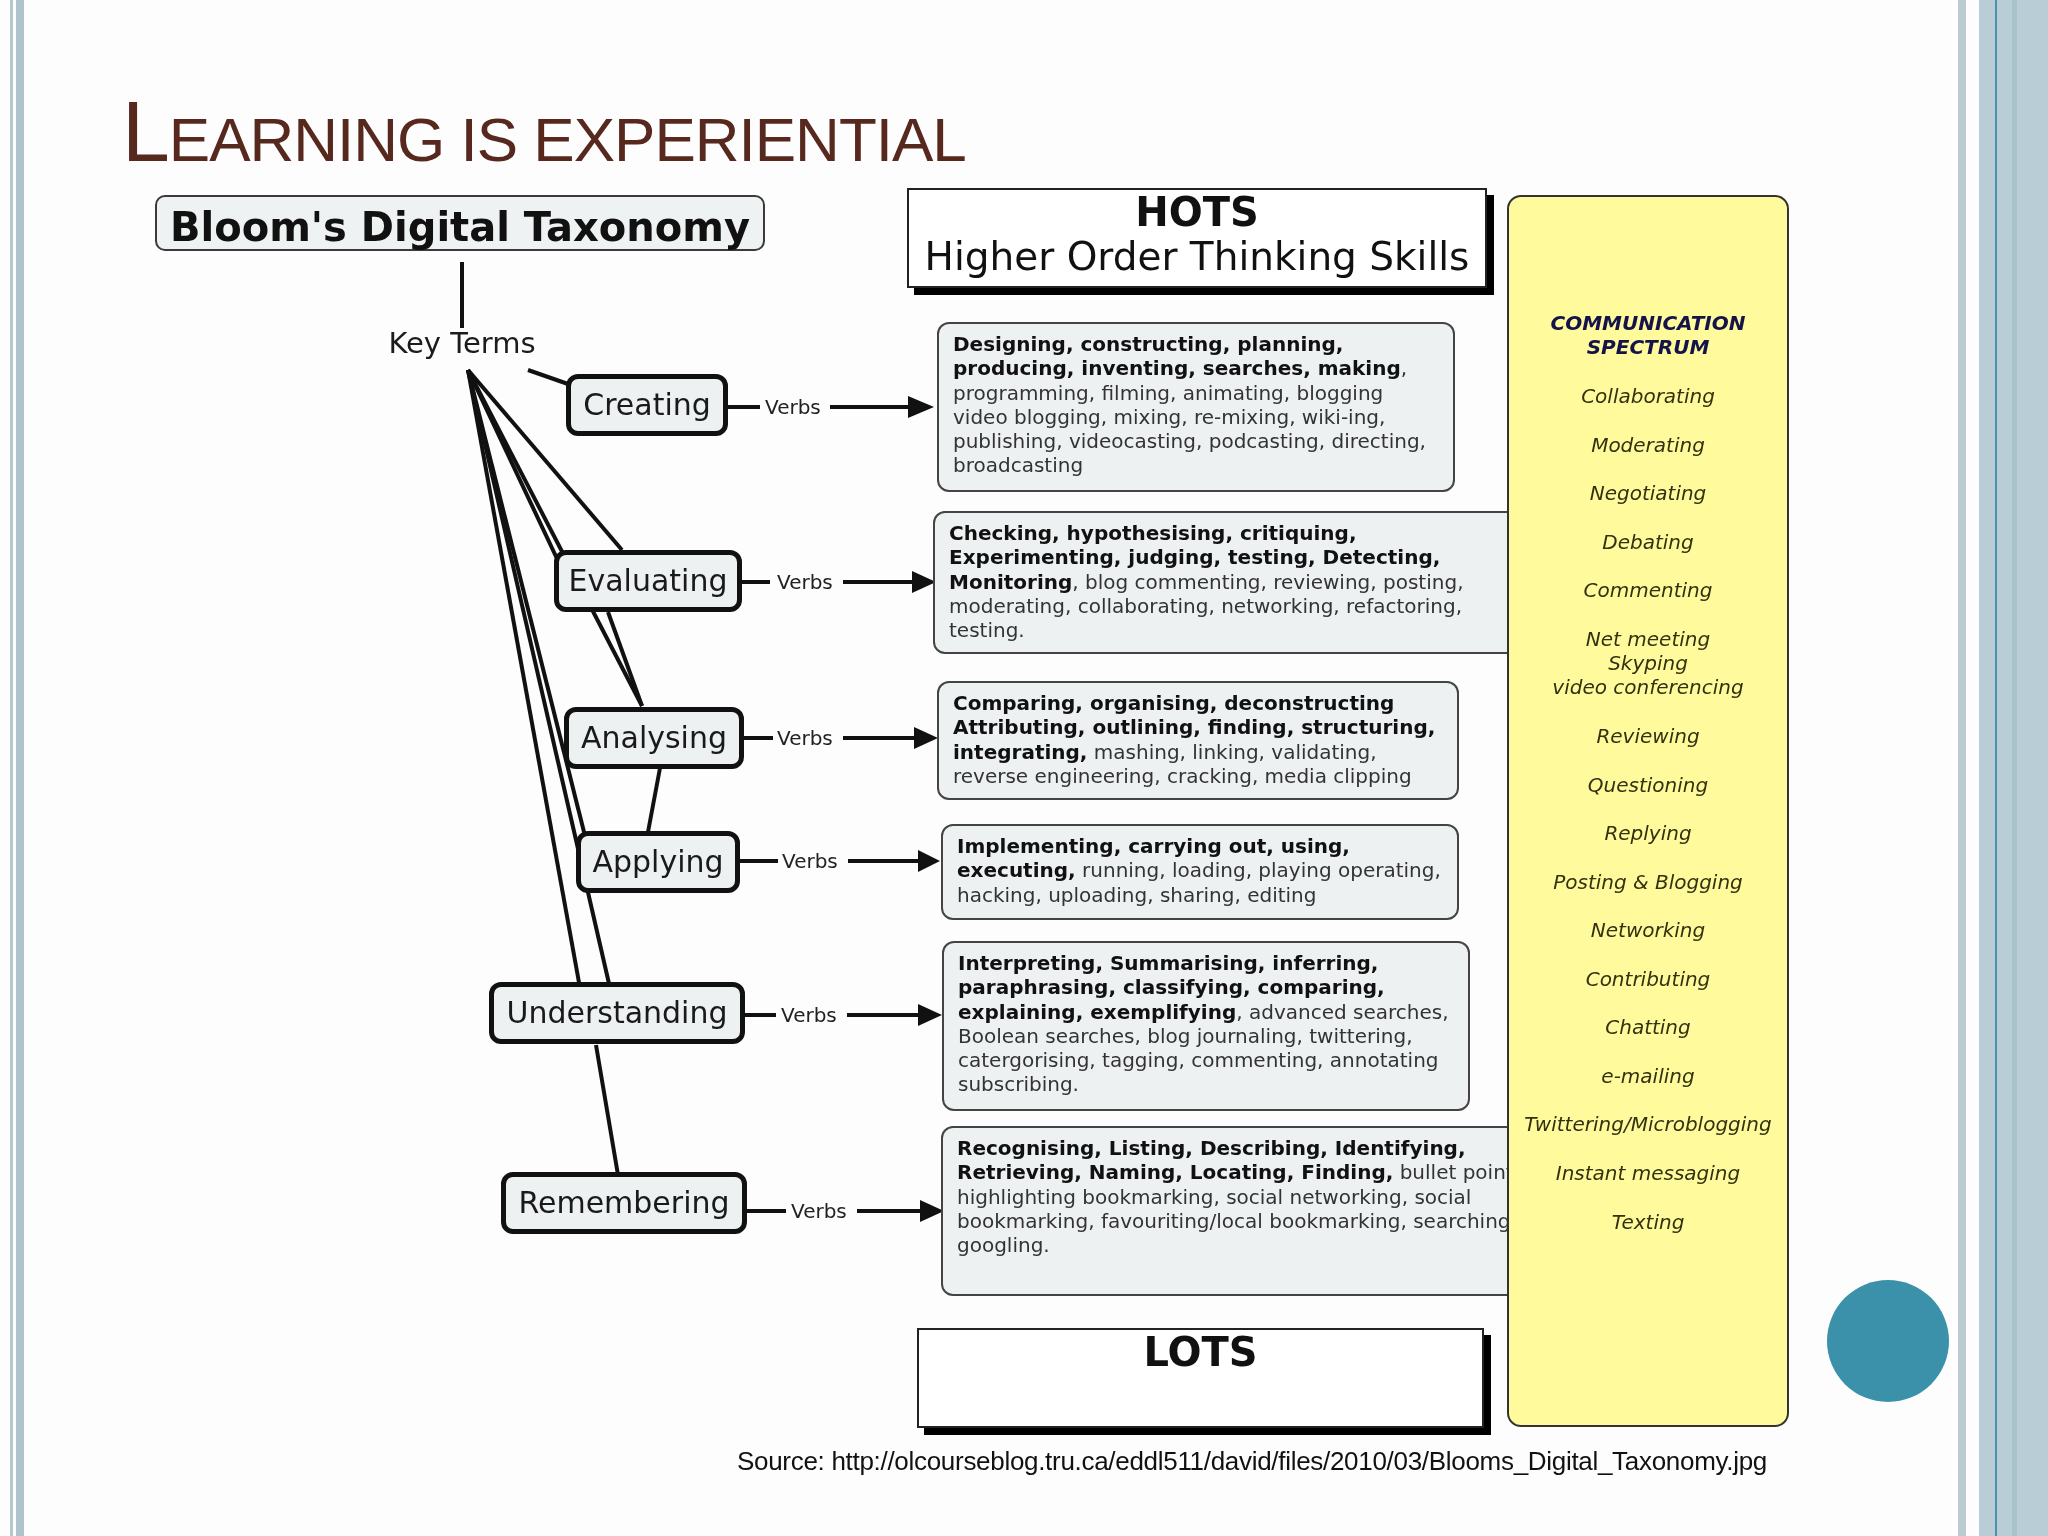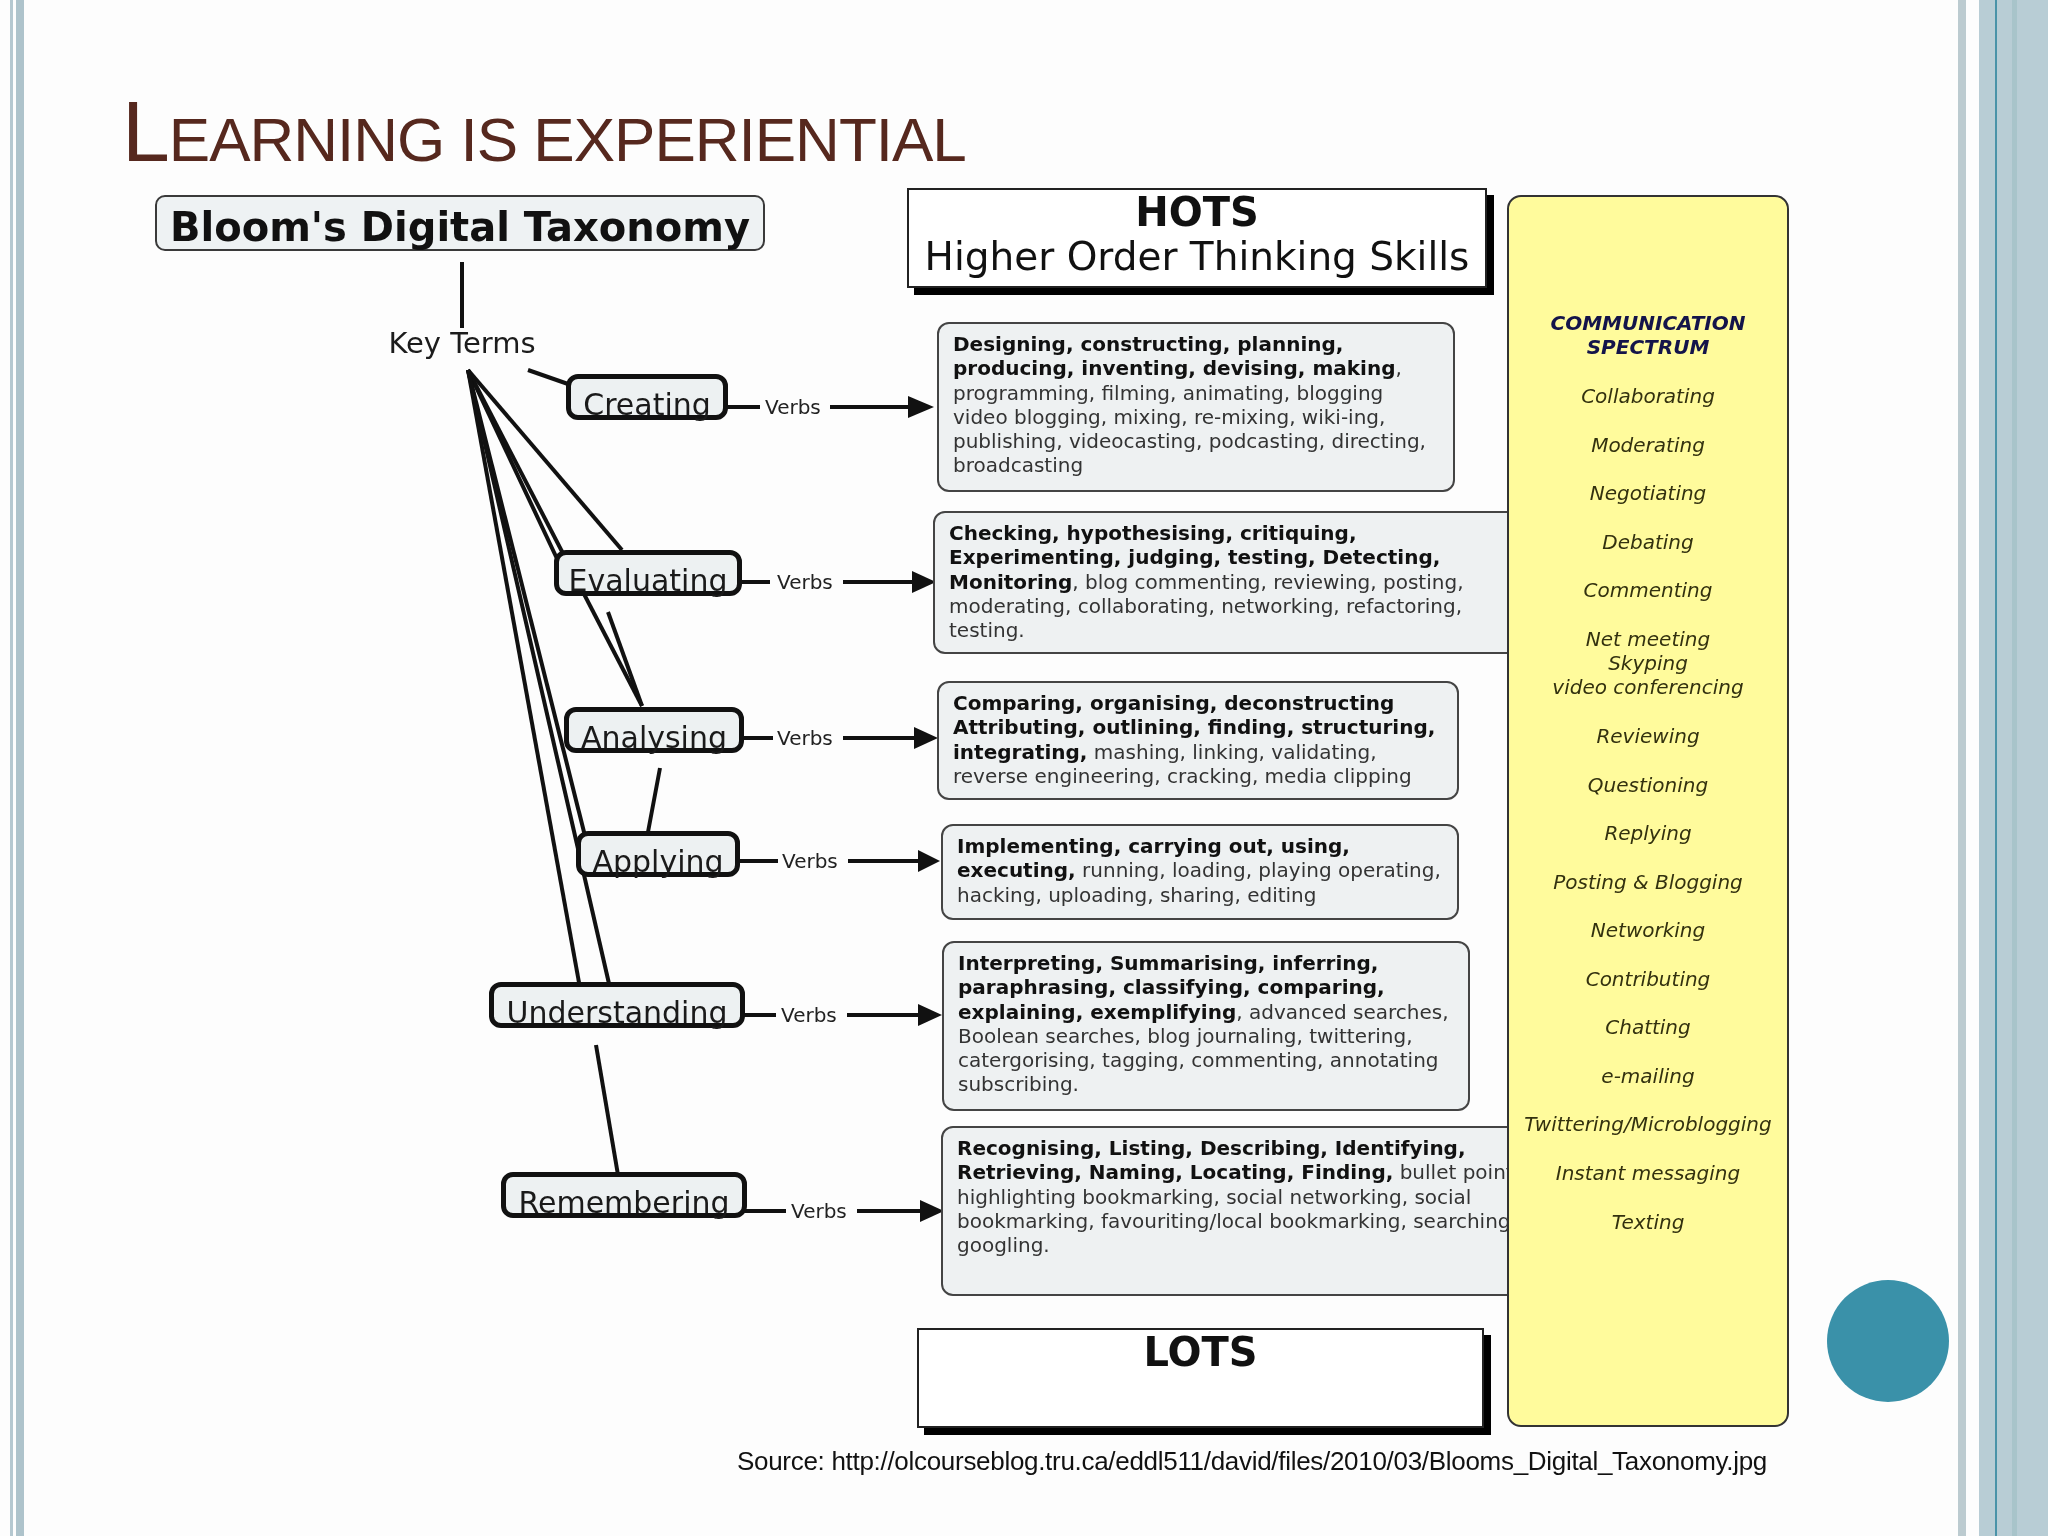--- a/index.html
+++ b/index.html
@@ -27,21 +27,21 @@
     box-sizing: border-box; text-align: center;
     font-weight: bold; font-size: 40px; line-height: 60px; color: #111;
   }
 
   .key-terms {
     position: absolute; left: 362px; top: 326px; width: 200px;
     text-align: center; font-size: 29px; color: #1c1c1c;
   }
 
   .level {
-    position: absolute; height: 46px; box-sizing: border-box;
+    position: absolute; height: 62px; box-sizing: border-box;
     border: 5px solid #111; border-radius: 12px; background: #edf1f2;
     font-size: 30px; line-height: 52px; text-align: center; color: #1a1a1a;
   }
 
   .verbs-label {
     position: absolute; font-size: 20px; color: #222; line-height: 24px;
     background: #fdfdfd; padding: 0 2px;
   }
 
   .verb-box {
@@ -152,21 +152,21 @@
 <div class="verbs-label" style="left:789px;top:1199px;">Verbs</div>
 
 <div class="hl-box" style="left:907px;top:188px;width:580px;height:100px;">
   <span class="abbr">HOTS</span>
   <span class="full">Higher Order Thinking Skills</span>
 </div>
 <div class="hl-box" style="left:917px;top:1328px;width:567px;height:100px;">
   <span class="abbr">LOTS</span>
 </div>
 
-<div class="verb-box" style="left:937px;top:322px;width:518px;height:170px;"><b>Designing, constructing, planning, producing, inventing, devising, making</b><span>, programming, filming, animating, blogging video blogging, mixing, re-mixing, wiki-ing, publishing, videocasting, podcasting, directing, broadcasting</span></div>
+<div class="verb-box" style="left:937px;top:322px;width:518px;height:170px;"><b>Designing, constructing, planning, producing, inventing, searches, making</b><span>, programming, filming, animating, blogging video blogging, mixing, re-mixing, wiki-ing, publishing, videocasting, podcasting, directing, broadcasting</span></div>
 <div class="verb-box" style="left:933px;top:511px;width:609px;height:143px;"><b>Checking, hypothesising, critiquing, Experimenting, judging, testing, Detecting, Monitoring</b><span>, blog commenting, reviewing, posting, moderating, collaborating, networking, refactoring, testing.</span></div>
 <div class="verb-box" style="left:937px;top:681px;width:522px;height:119px;"><b>Comparing, organising, deconstructing Attributing, outlining, finding, structuring, integrating,</b><span> mashing, linking, validating, reverse engineering, cracking, media clipping</span></div>
 <div class="verb-box" style="left:941px;top:824px;width:518px;height:96px;"><b>Implementing, carrying out, using, executing,</b><span> running, loading, playing operating, hacking, uploading, sharing, editing</span></div>
 <div class="verb-box" style="left:942px;top:941px;width:528px;height:170px;"><b>Interpreting, Summarising, inferring, paraphrasing, classifying, comparing, explaining, exemplifying</b><span>, advanced searches, Boolean searches, blog journaling, twittering, catergorising, tagging, commenting, annotating subscribing.</span></div>
 <div class="verb-box" style="left:941px;top:1126px;width:628px;height:170px;"><b>Recognising, Listing, Describing, Identifying, Retrieving, Naming, Locating, Finding,</b><span> bullet pointing, highlighting bookmarking, social networking, social bookmarking, favouriting/local bookmarking, searching, googling.</span></div>
 
 <div class="comm">
   <div class="comm-head">
     <div>COMMUNICATION</div>
     <div>SPECTRUM</div>

